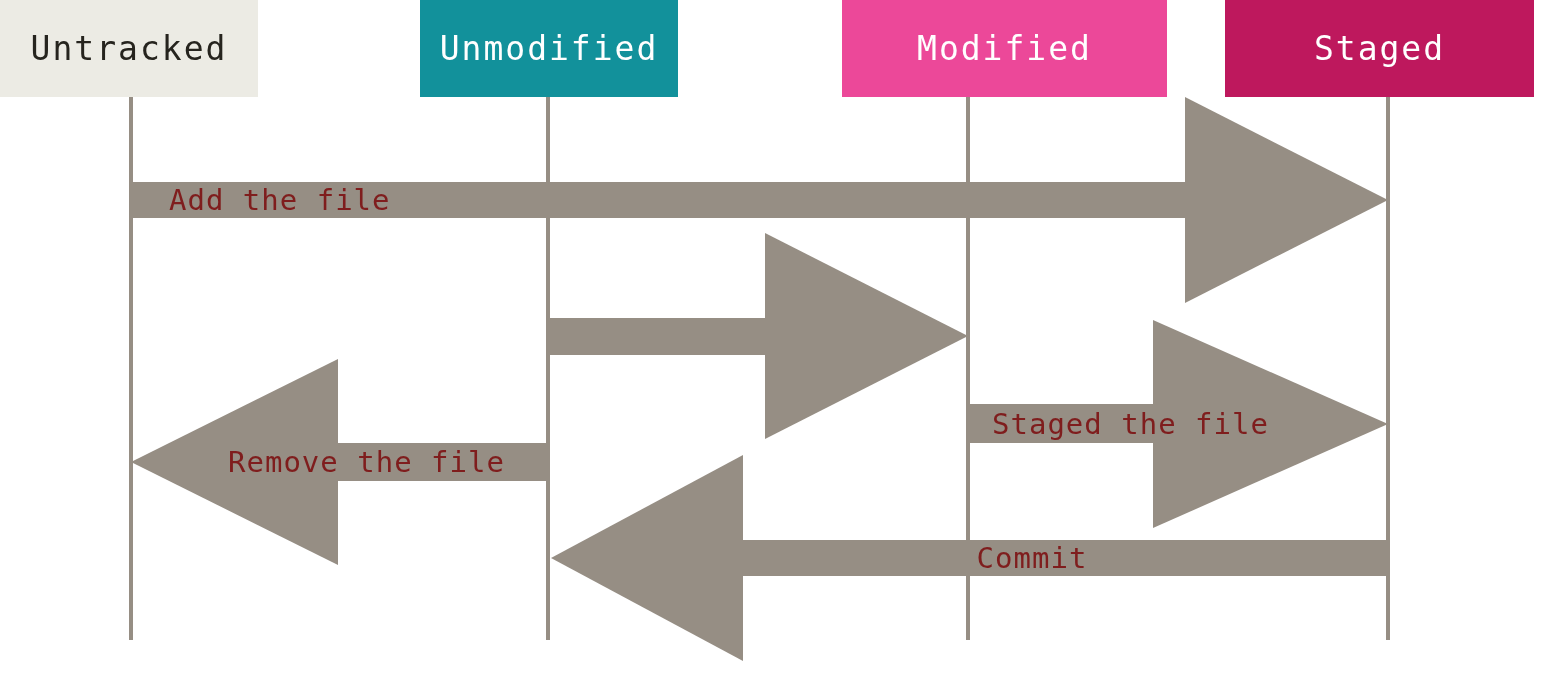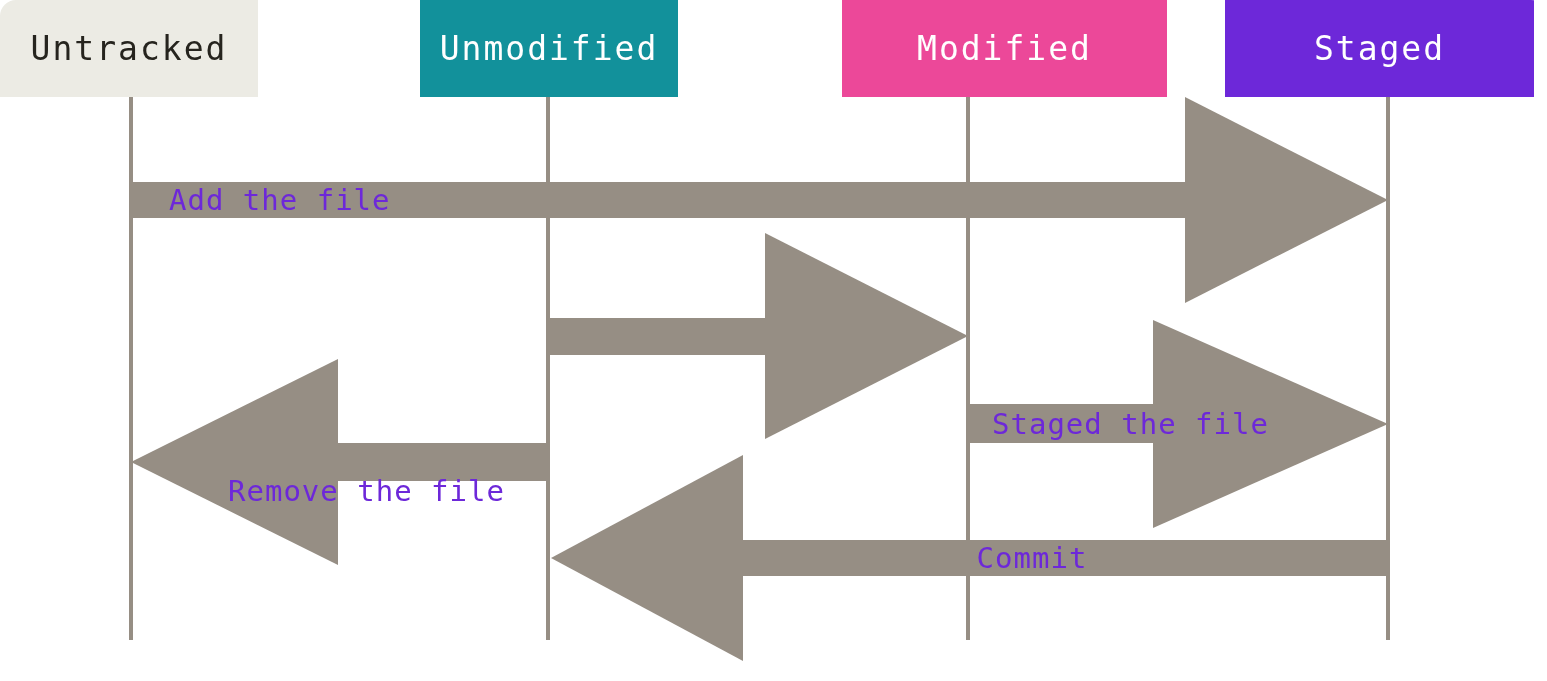--- a/index.html
+++ b/index.html
@@ -3,21 +3,20 @@
 <meta charset="utf-8">
 <style>
   html, body { margin: 0; padding: 0; background: #ffffff; }
   .canvas {
     position: relative;
     width: 1547px;
     height: 681px;
     background: #ffffff;
     overflow: hidden;
     font-family: "DejaVu Sans Mono", "Liberation Mono", monospace;
-    border-radius: 16px;
   }
   .lifeline {
     position: absolute;
     top: 97px;
     height: 543px;
     width: 4px;
     background: #968e84;
   }
   .state {
     position: absolute;
@@ -26,37 +25,37 @@
     display: flex;
     align-items: center;
     justify-content: center;
     font-size: 33px;
     letter-spacing: 2px;
     color: #ffffff;
   }
   .state-untracked  { left: 0px;    width: 258px; background: #ecebe4; color: #26241e; }
   .state-unmodified { left: 420px;  width: 258px; background: #12919b; }
   .state-modified   { left: 842px;  width: 325px; background: #ec4899; }
-  .state-staged     { left: 1225px; width: 309px; background: #6d28d9; }
+  .state-staged     { left: 1225px; width: 309px; background: #be185d; }
 
   .shaft { position: absolute; background: #968e84; }
   .tri   { position: absolute; width: 0; height: 0; }
   .tri-right {
     border-top: 103px solid transparent;
     border-bottom: 103px solid transparent;
     border-left: 203px solid #968e84;
   }
   .tri-left {
     border-top: 103px solid transparent;
     border-bottom: 103px solid transparent;
     border-right: 203px solid #968e84;
   }
   .alabel {
     position: absolute;
-    color: #6d28d9;
+    color: #7f1d1d;
     font-size: 29px;
     letter-spacing: 1px;
     white-space: nowrap;
     display: flex;
     align-items: center;
   }
 
   
   .add-shaft  { left: 131px;  top: 182px; width: 1056px; height: 36px; }
   .add-head   { left: 1185px; top: 97px; }
@@ -70,21 +69,21 @@
   
   .stage-shaft { left: 968px;  top: 404px; width: 187px; height: 39px; }
   .stage-head  { left: 1153px; top: 320px;
                  border-top-width: 104px; border-bottom-width: 104px;
                  border-left-width: 235px; }
   .stage-label { left: 992px;  top: 404px; height: 39px; }
 
   
   .remove-head  { left: 131px; top: 359px; border-right-width: 207px; }
   .remove-shaft { left: 336px; top: 443px; width: 212px; height: 38px; }
-  .remove-label { left: 228px; top: 443px; height: 38px; margin-top: 29px; }
+  .remove-label { left: 228px; top: 443px; height: 38px; }
 
   
   .commit-head  { left: 551px; top: 455px; border-right-width: 192px; }
   .commit-shaft { left: 741px; top: 540px; width: 649px; height: 36px; }
   .commit-label { left: 953px; top: 540px; height: 36px; width: 122px; justify-content: center; margin-left: 18px; }
 </style>
 </head>
 <body>
 
 <div class="canvas">

